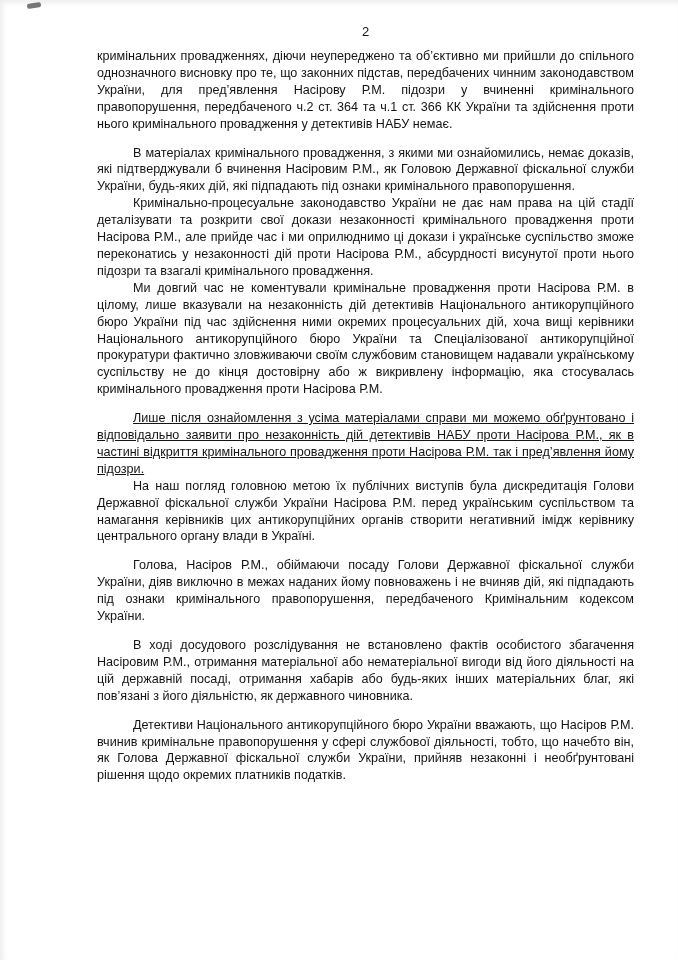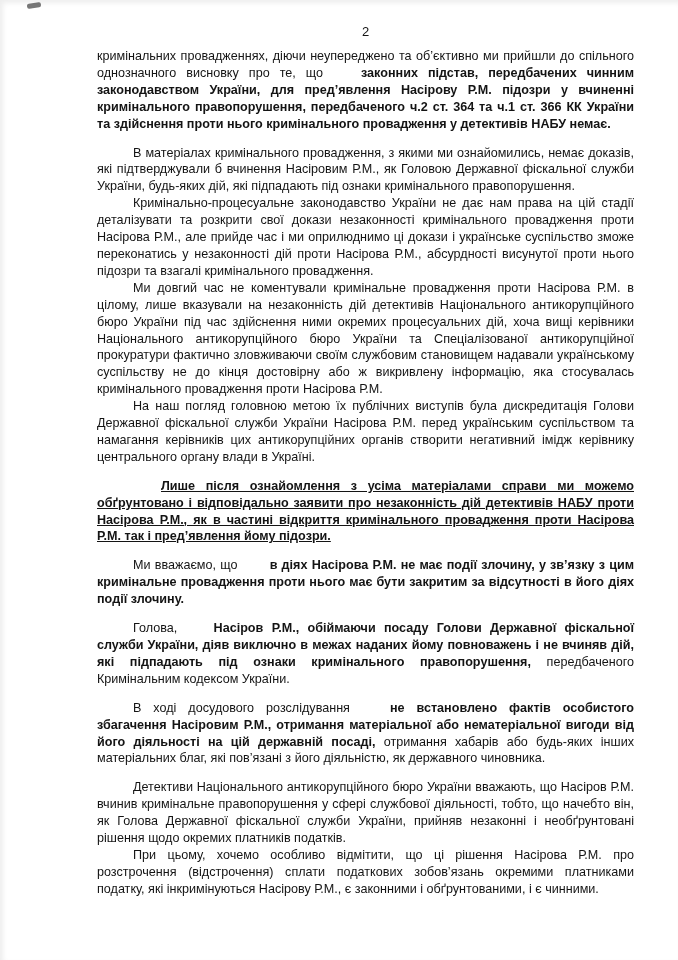--- a/index.html
+++ b/index.html
@@ -32,35 +32,33 @@
     margin: 0 0 9px 0;
   }
   .doc-body p.para {
     margin: 0;
     font-size: 12.6px;
     line-height: 16.9px;
     text-align: justify;
   }
   p.para.indent { text-indent: 36px; }
   p.para.gap { margin-top: 12px; }
-  .run-bold { font-weight: bold; margin-left: 28px; }
+  .run-bold { font-weight: normal; }
   .run-underline { text-decoration: underline; }
 </style>
 </head>
 <body>
 
 <div class="page">
   <div class="scan-speck"></div>
   <div class="page-number">2</div>
   <div class="doc-body" id="doc-body">
       <p class="para"><span class="">кримінальних провадженнях, діючи неупереджено та об’єктивно ми прийшли до спільного однозначного висновку про те, що </span><span class="run-bold">законних підстав, передбачених чинним законодавством України, для пред’явлення Насірову Р.М. підозри у вчиненні кримінального правопорушення, передбаченого ч.2 ст. 364 та ч.1 ст. 366 КК України та здійснення проти нього кримінального провадження у детективів НАБУ немає.</span></p>
       <p class="para indent gap"><span class="">В матеріалах кримінального провадження, з якими ми ознайомились, немає доказів, які підтверджували б вчинення Насіровим Р.М., як Головою Державної фіскальної служби України, будь-яких дій, які підпадають під ознаки кримінального правопорушення.</span></p>
       <p class="para indent"><span class="">Кримінально-процесуальне законодавство України не дає нам права на цій стадії деталізувати та розкрити свої докази незаконності кримінального провадження проти Насірова Р.М., але прийде час і ми оприлюднимо ці докази і українське суспільство зможе переконатись у незаконності дій проти Насірова Р.М., абсурдності висунутої проти нього підозри та взагалі кримінального провадження.</span></p>
       <p class="para indent"><span class="">Ми довгий час не коментували кримінальне провадження проти Насірова Р.М. в цілому, лише вказували на незаконність дій детективів Національного антикорупційного бюро України під час здійснення ними окремих процесуальних дій, хоча вищі керівники Національного антикорупційного бюро України та Спеціалізованої антикорупційної прокуратури фактично зловживаючи своїм службовим становищем надавали українському суспільству не до кінця достовірну або ж викривлену інформацію, яка стосувалась кримінального провадження проти Насірова Р.М.</span></p>
+      <p class="para indent gap"><span class="run-bold run-underline">Лише після ознайомлення з усіма матеріалами справи ми можемо обґрунтовано і відповідально заявити про незаконність дій детективів НАБУ проти Насірова Р.М., як в частині відкриття кримінального провадження проти Насірова Р.М. так і пред’явлення йому підозри.</span></p>
       <p class="para indent"><span class="">На наш погляд головною метою їх публічних виступів була дискредитація Голови Державної фіскальної служби України Насірова Р.М. перед українським суспільством та намагання керівників цих антикорупційних органів створити негативний імідж керівнику центрального органу влади в Україні.</span></p>
-      <p class="para indent gap"><span class="run-bold run-underline">Лише після ознайомлення з усіма матеріалами справи ми можемо обґрунтовано і відповідально заявити про незаконність дій детективів НАБУ проти Насірова Р.М., як в частині відкриття кримінального провадження проти Насірова Р.М. так і пред’явлення йому підозри.</span></p>
-      <p class="para indent gap"><span class="">Ми вважаємо, що </span><span class="run-bold">в діях Насірова Р.М. не має події злочину, у зв’язку з цим кримінальне провадження проти нього має бути закритим за відсутності в його діях події злочину.</span></p>
       <p class="para indent gap"><span class="">Голова, </span><span class="run-bold">Насіров Р.М., обіймаючи посаду Голови Державної фіскальної служби України, діяв виключно в межах наданих йому повноважень і не вчиняв дій, які підпадають під ознаки кримінального правопорушення, </span><span class="">передбаченого Кримінальним кодексом України.</span></p>
       <p class="para indent gap"><span class="">В ході досудового розслідування </span><span class="run-bold">не встановлено фактів особистого збагачення Насіровим Р.М., отримання матеріальної або нематеріальної вигоди від його діяльності на цій державній посаді, </span><span class="">отримання хабарів або будь-яких інших матеріальних благ, які пов’язані з його діяльністю, як державного чиновника.</span></p>
       <p class="para indent gap"><span class="">Детективи Національного антикорупційного бюро України вважають, що Насіров Р.М. вчинив кримінальне правопорушення у сфері службової діяльності, тобто, що начебто він, як Голова Державної фіскальної служби України, прийняв незаконні і необґрунтовані рішення щодо окремих платників податків.</span></p>
-      <p class="para indent"><span class="">При цьому, хочемо особливо відмітити, що ці рішення Насірова Р.М. про розстрочення (відстрочення) сплати податкових зобов’язань окремими платниками податку, які інкримінуються Насірову Р.М., є законними і обґрунтованими, і є чинними.</span></p>
     </div>
 </div>
 
 </body></html>

